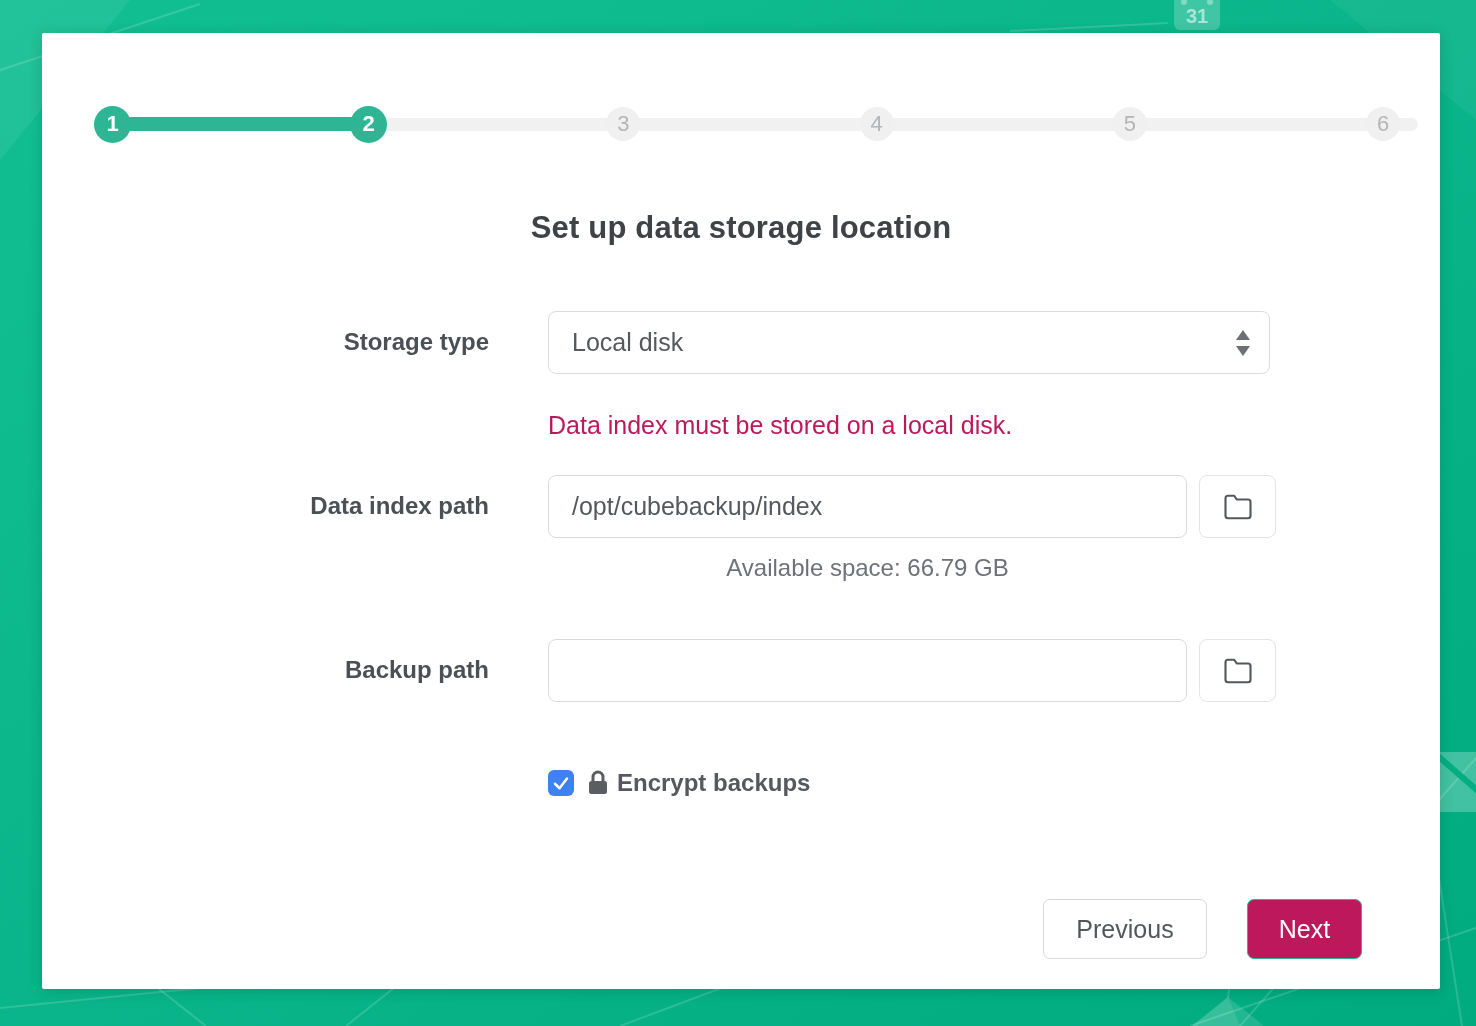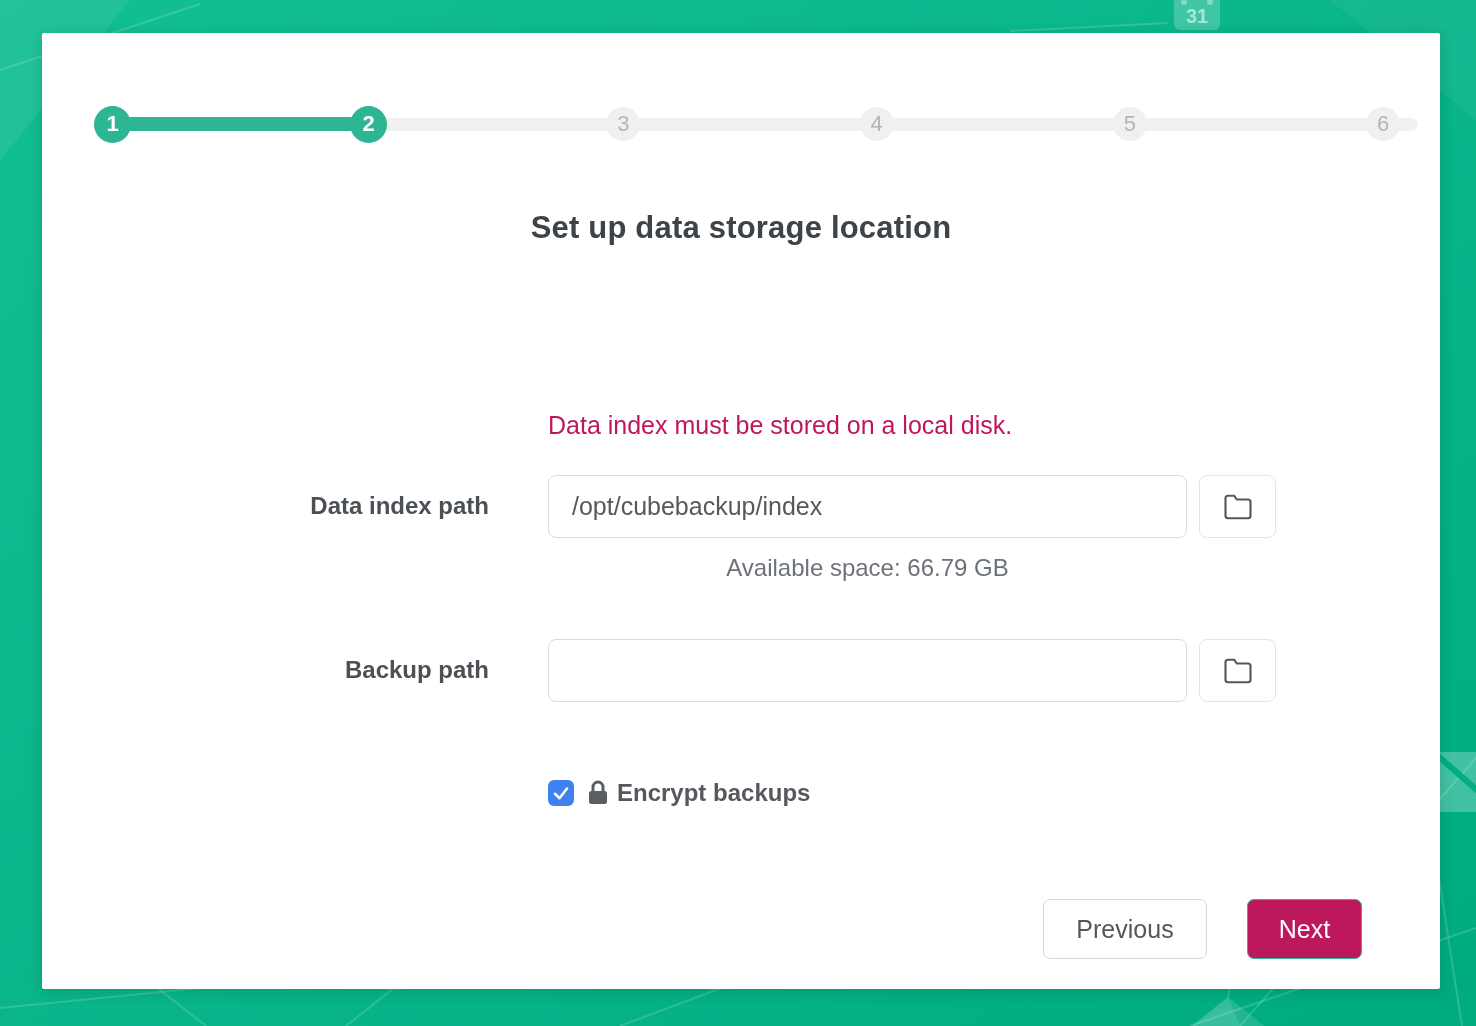--- a/index.html
+++ b/index.html
@@ -115,21 +115,21 @@
   .browse-backup { top: 606px; }
 
   .hint {
     position: absolute; left: 506px; top: 521px;
     width: 639px; text-align: center;
     font-size: 24px; color: #6d7278;
   }
 
   .check-row {
     position: absolute; left: 506px; top: 736px;
-    display: flex; align-items: center; margin-top: 10px;
+    display: flex; align-items: center;
   }
   .checkbox {
     width: 26px; height: 26px;
     background: #3d82f0; border-radius: 6px;
     display: flex; align-items: center; justify-content: center;
     cursor: pointer;
     flex: none;
   }
   .lock { margin-left: 13px; margin-right: 8px; flex: none; display: block; }
   .check-label { font-size: 24px; font-weight: 700; color: #55595e; }
@@ -213,20 +213,28 @@
     <div class="step todo">4</div>
     <div class="bar gray"></div>
     <div class="step todo">5</div>
     <div class="bar gray"></div>
     <div class="step todo">6</div>
     <div class="track-cap"></div>
   </div>
 
   <div class="title">Set up data storage location</div>
 
+  <div class="flabel lbl-storage">Storage type</div>
+  <div class="select-box">
+    <span>Local disk</span>
+    <svg class="select-arrows" viewBox="0 0 20 28">
+      <polygon points="10,1 17,11 3,11" fill="#6b7075"></polygon>
+      <polygon points="3,17 17,17 10,27" fill="#6b7075"></polygon>
+    </svg>
+  </div>
 
   <div class="note">Data index must be stored on a local disk.</div>
 
   <div class="flabel lbl-index">Data index path</div>
   <input class="text-input input-index" type="text" value="/opt/cubebackup/index" style="">
   <button class="browse-btn browse-index">
     <svg width="30" height="30" viewBox="0 0 24 24">
       <path d="M22 19a2 2 0 0 1-2 2H4a2 2 0 0 1-2-2V5a2 2 0 0 1 2-2h5l2 3h9a2 2 0 0 1 2 2z" fill="none" stroke="#53575c" stroke-width="1.7" stroke-linejoin="round"></path>
     </svg>
   </button>

